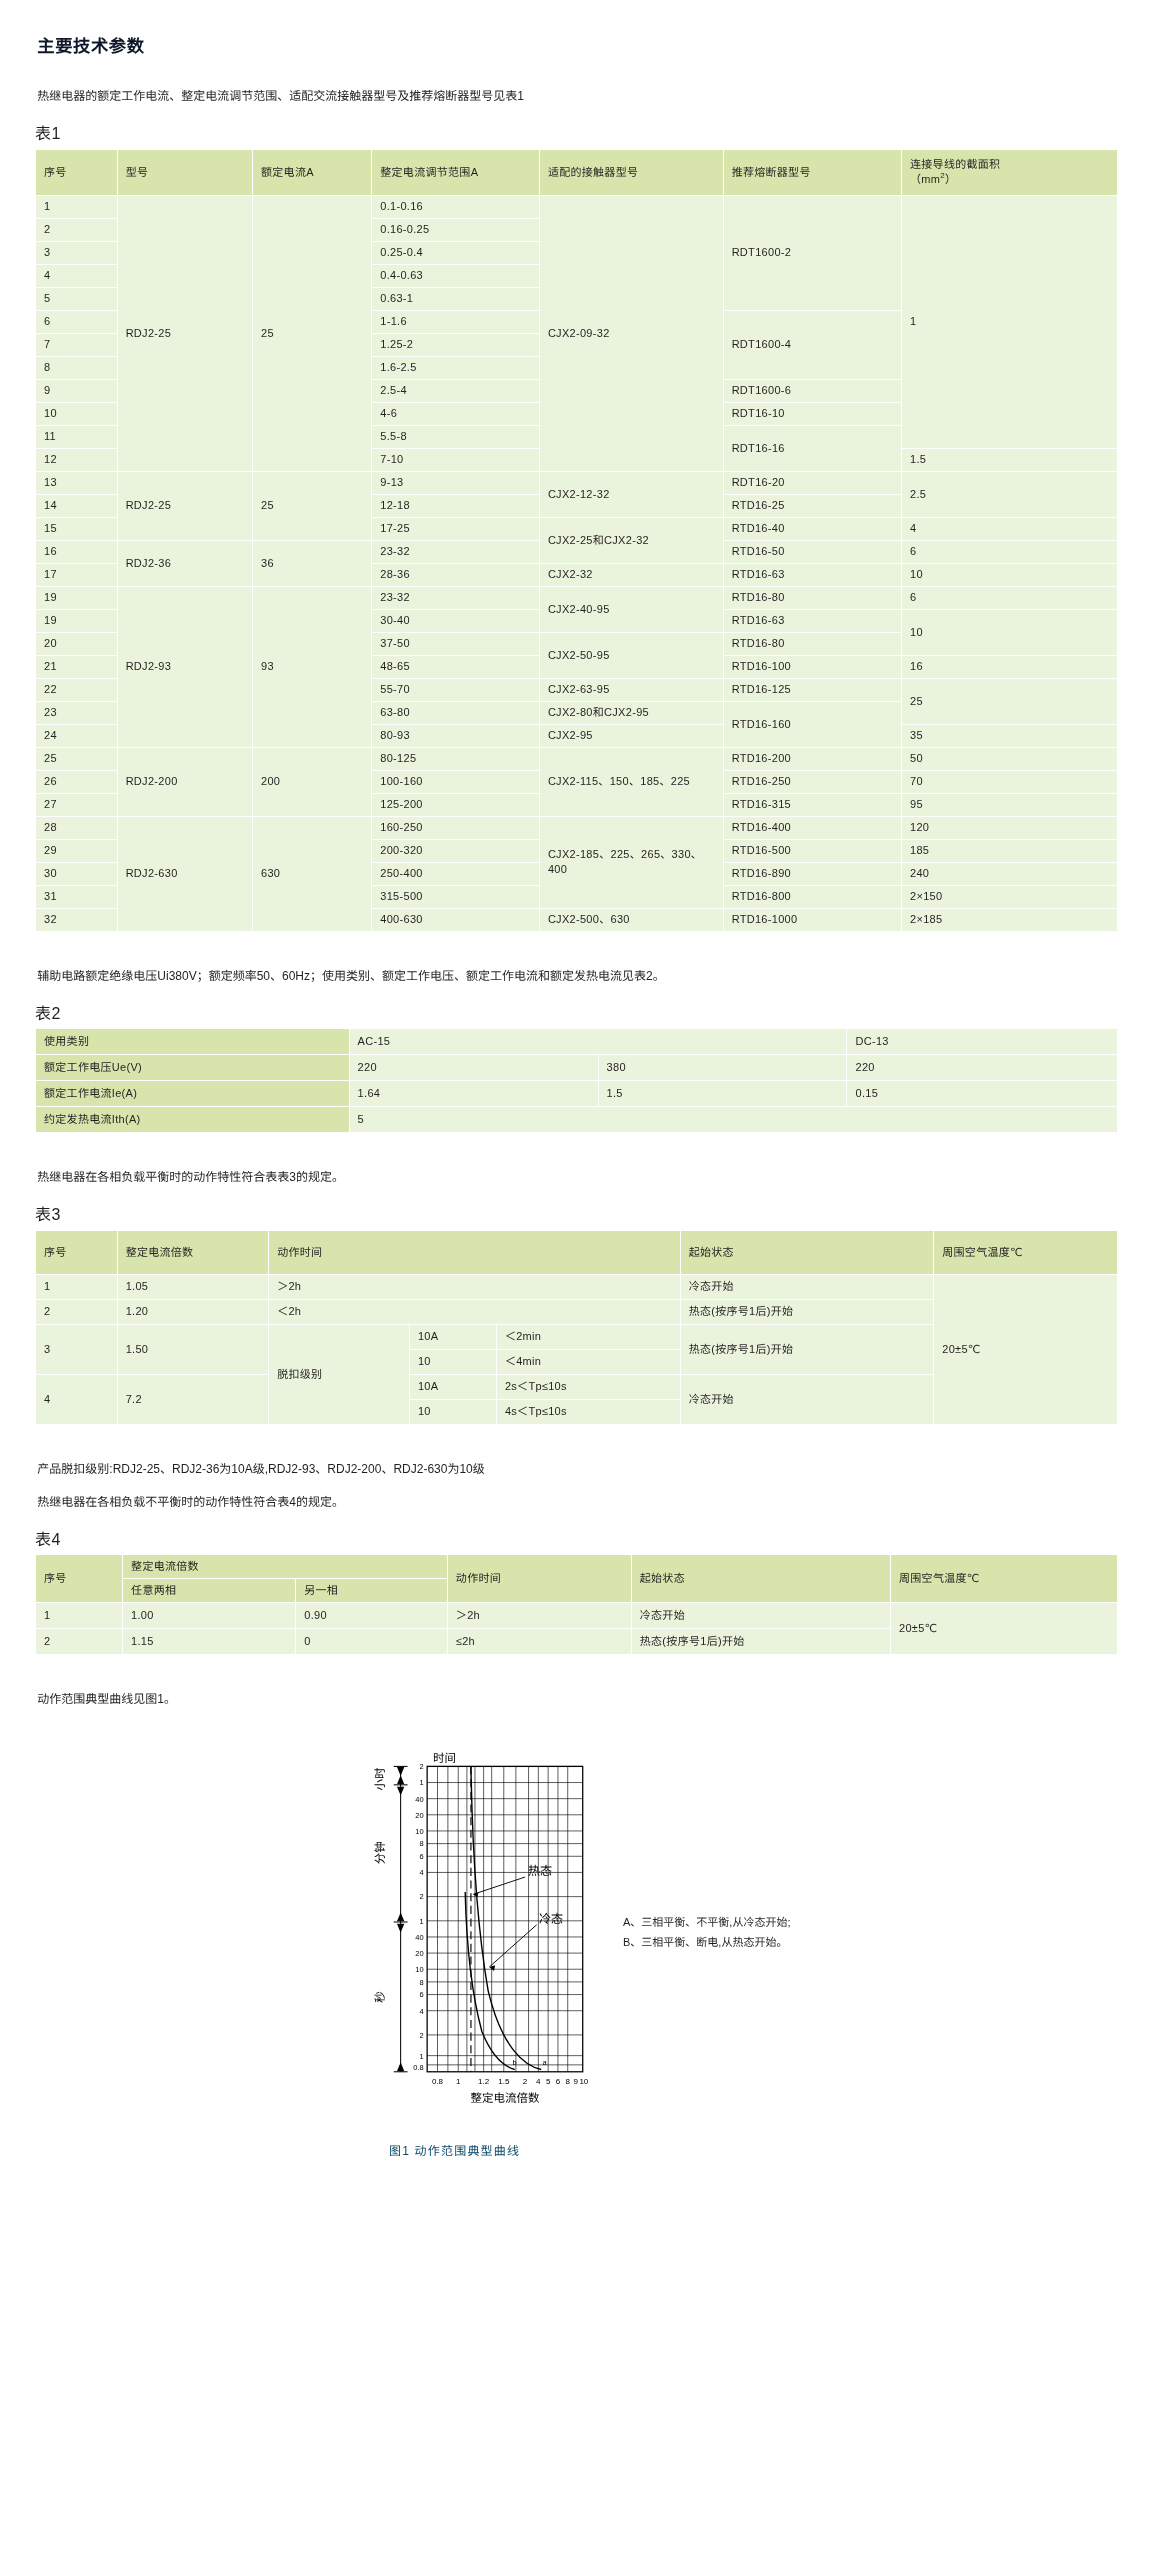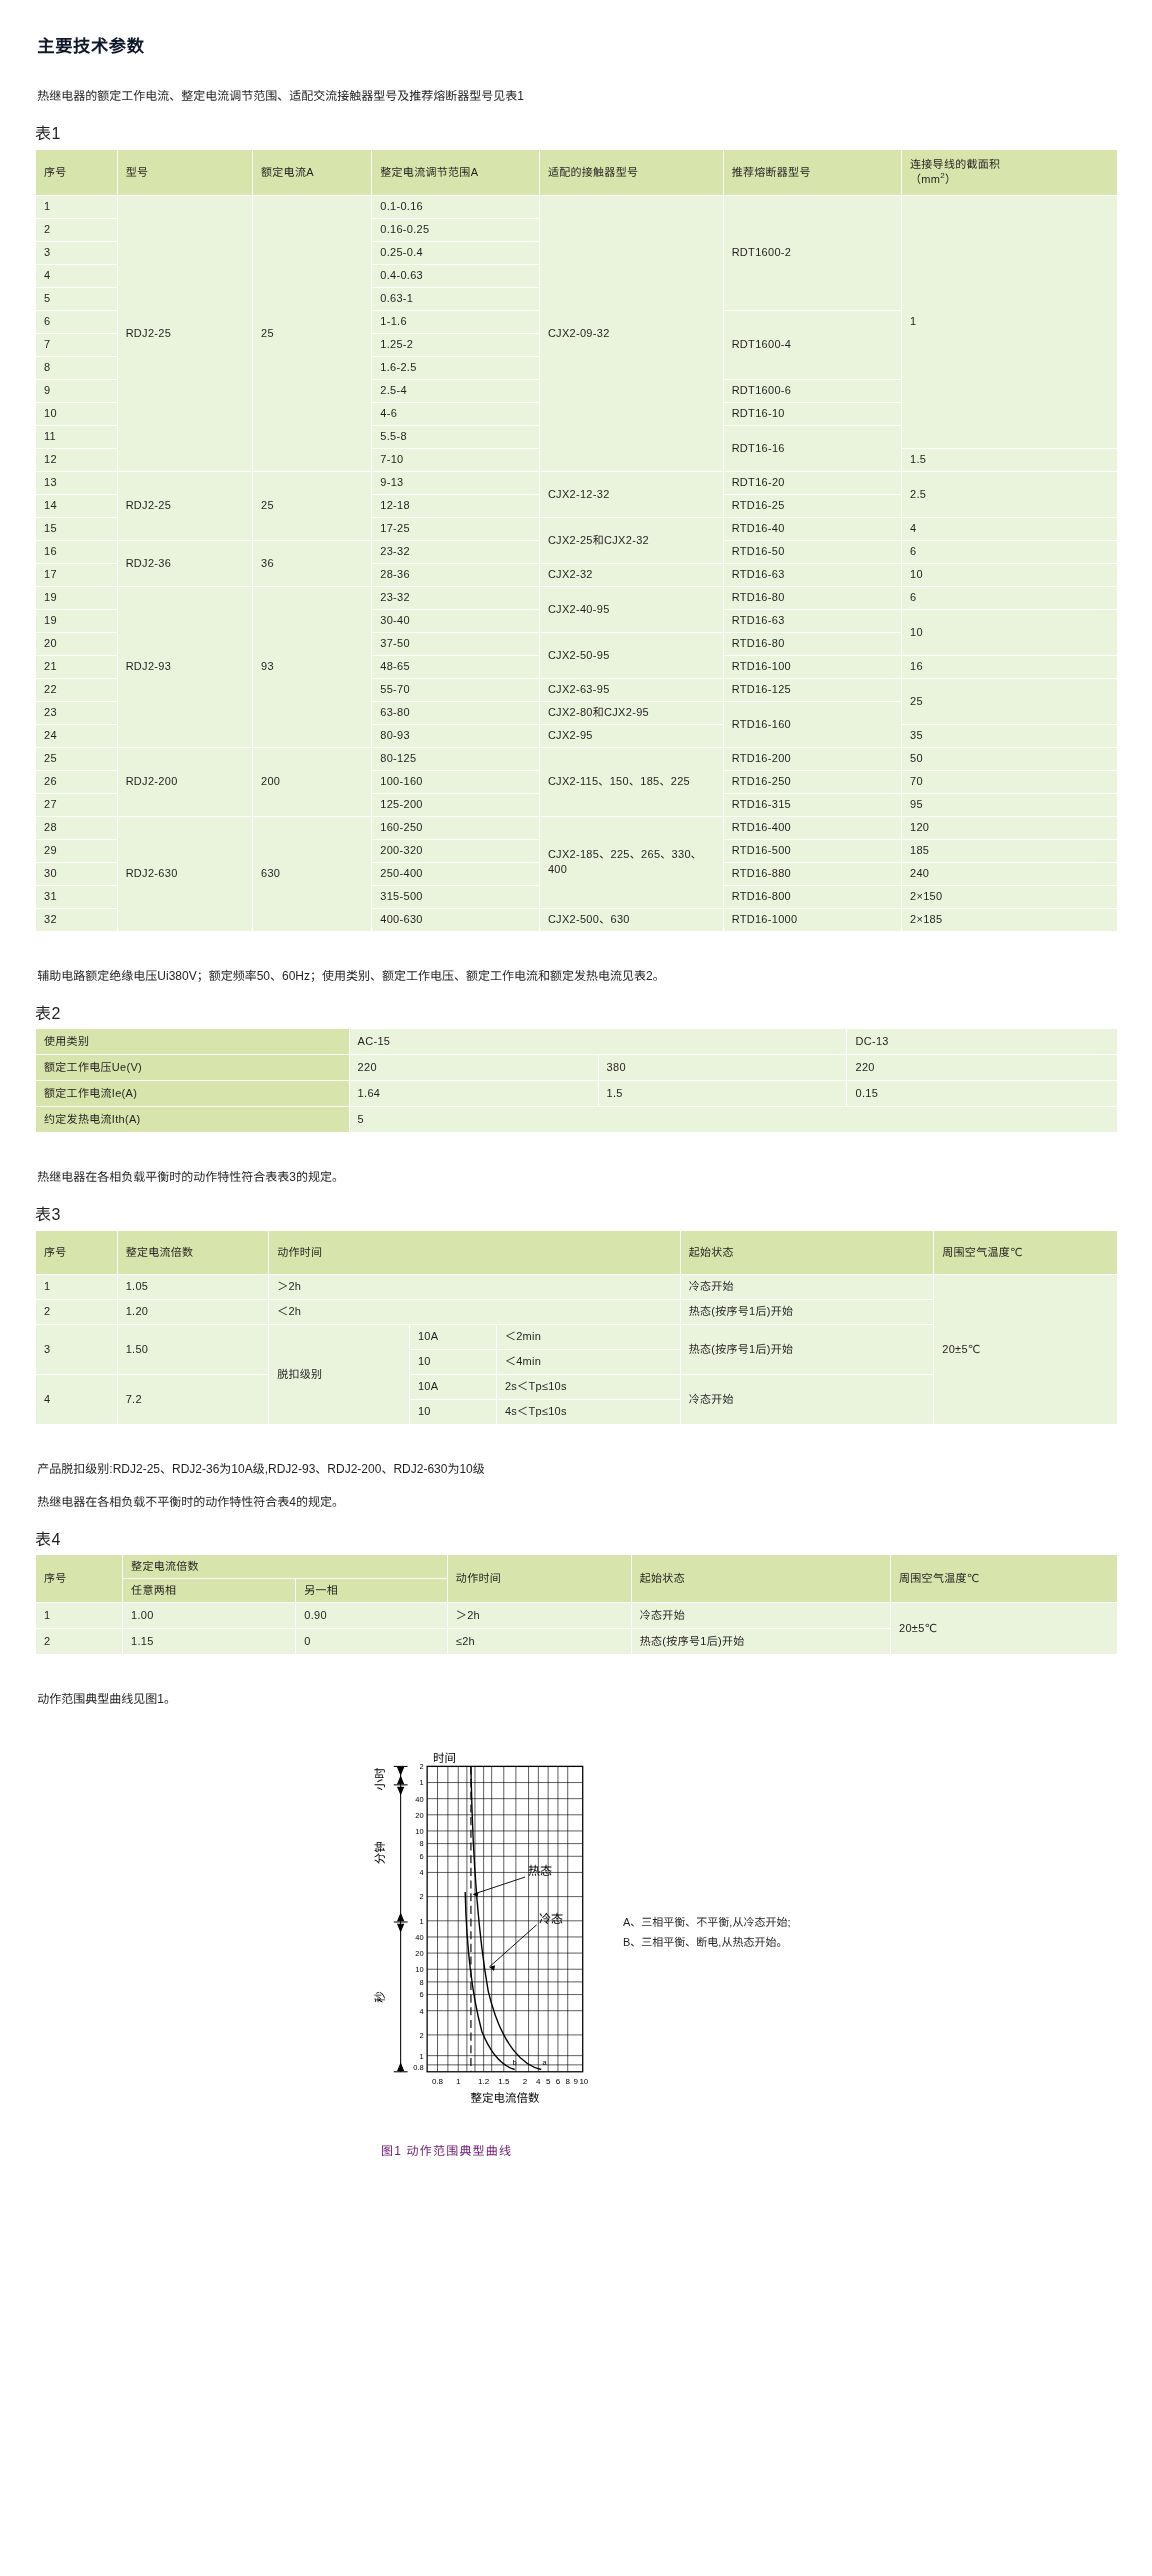--- a/index.html
+++ b/index.html
@@ -83,25 +83,25 @@
   .legend-note {
     position: absolute;
     left: 588px;
     top: 170px;
     font-size: 11px;
     line-height: 1.75;
     color: #231f20;
   }
   .fig-caption {
     position: absolute;
-    left: 346px;
+    left: 354px;
     top: 398px;
     font-size: 12px;
     letter-spacing: 1.2px;
-    color: #701a75;
+    color: #0c4a6e;
     white-space: nowrap;
   }
   svg { display: block; }
 </style>
 </head>
 <body>
 
 <div class="page">
 
   <h1 class="page-title">主要技术参数</h1>
@@ -306,21 +306,21 @@
         </tr>
         <tr>
           <td>29</td>
           <td>200-320</td>
           <td rowspan="1">RTD16-500</td>
           <td rowspan="1">185</td>
         </tr>
         <tr>
           <td>30</td>
           <td>250-400</td>
-          <td rowspan="1">RTD16-880</td>
+          <td rowspan="1">RTD16-890</td>
           <td rowspan="1">240</td>
         </tr>
         <tr>
           <td>31</td>
           <td>315-500</td>
           <td rowspan="1">RTD16-800</td>
           <td rowspan="1">2×150</td>
         </tr>
         <tr>
           <td>32</td>

